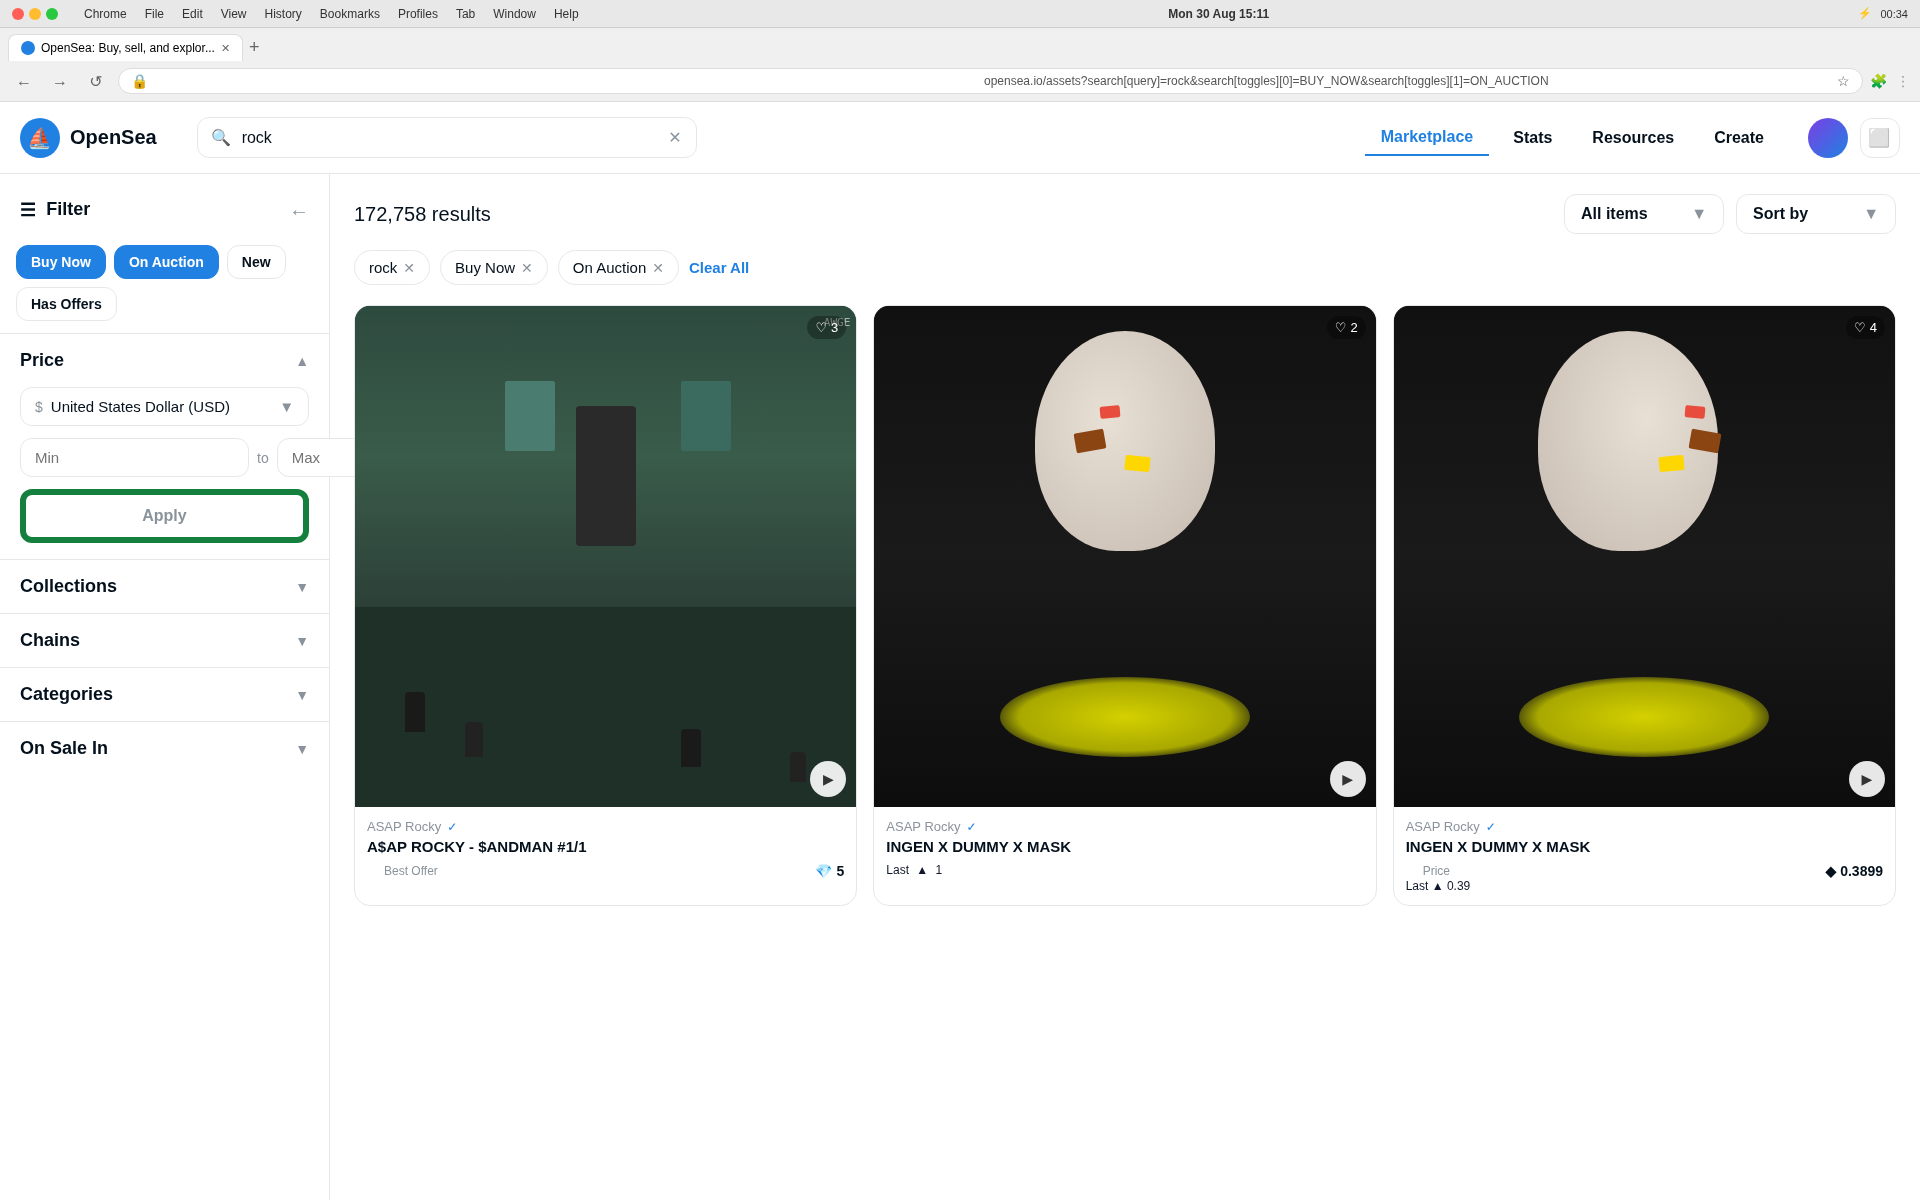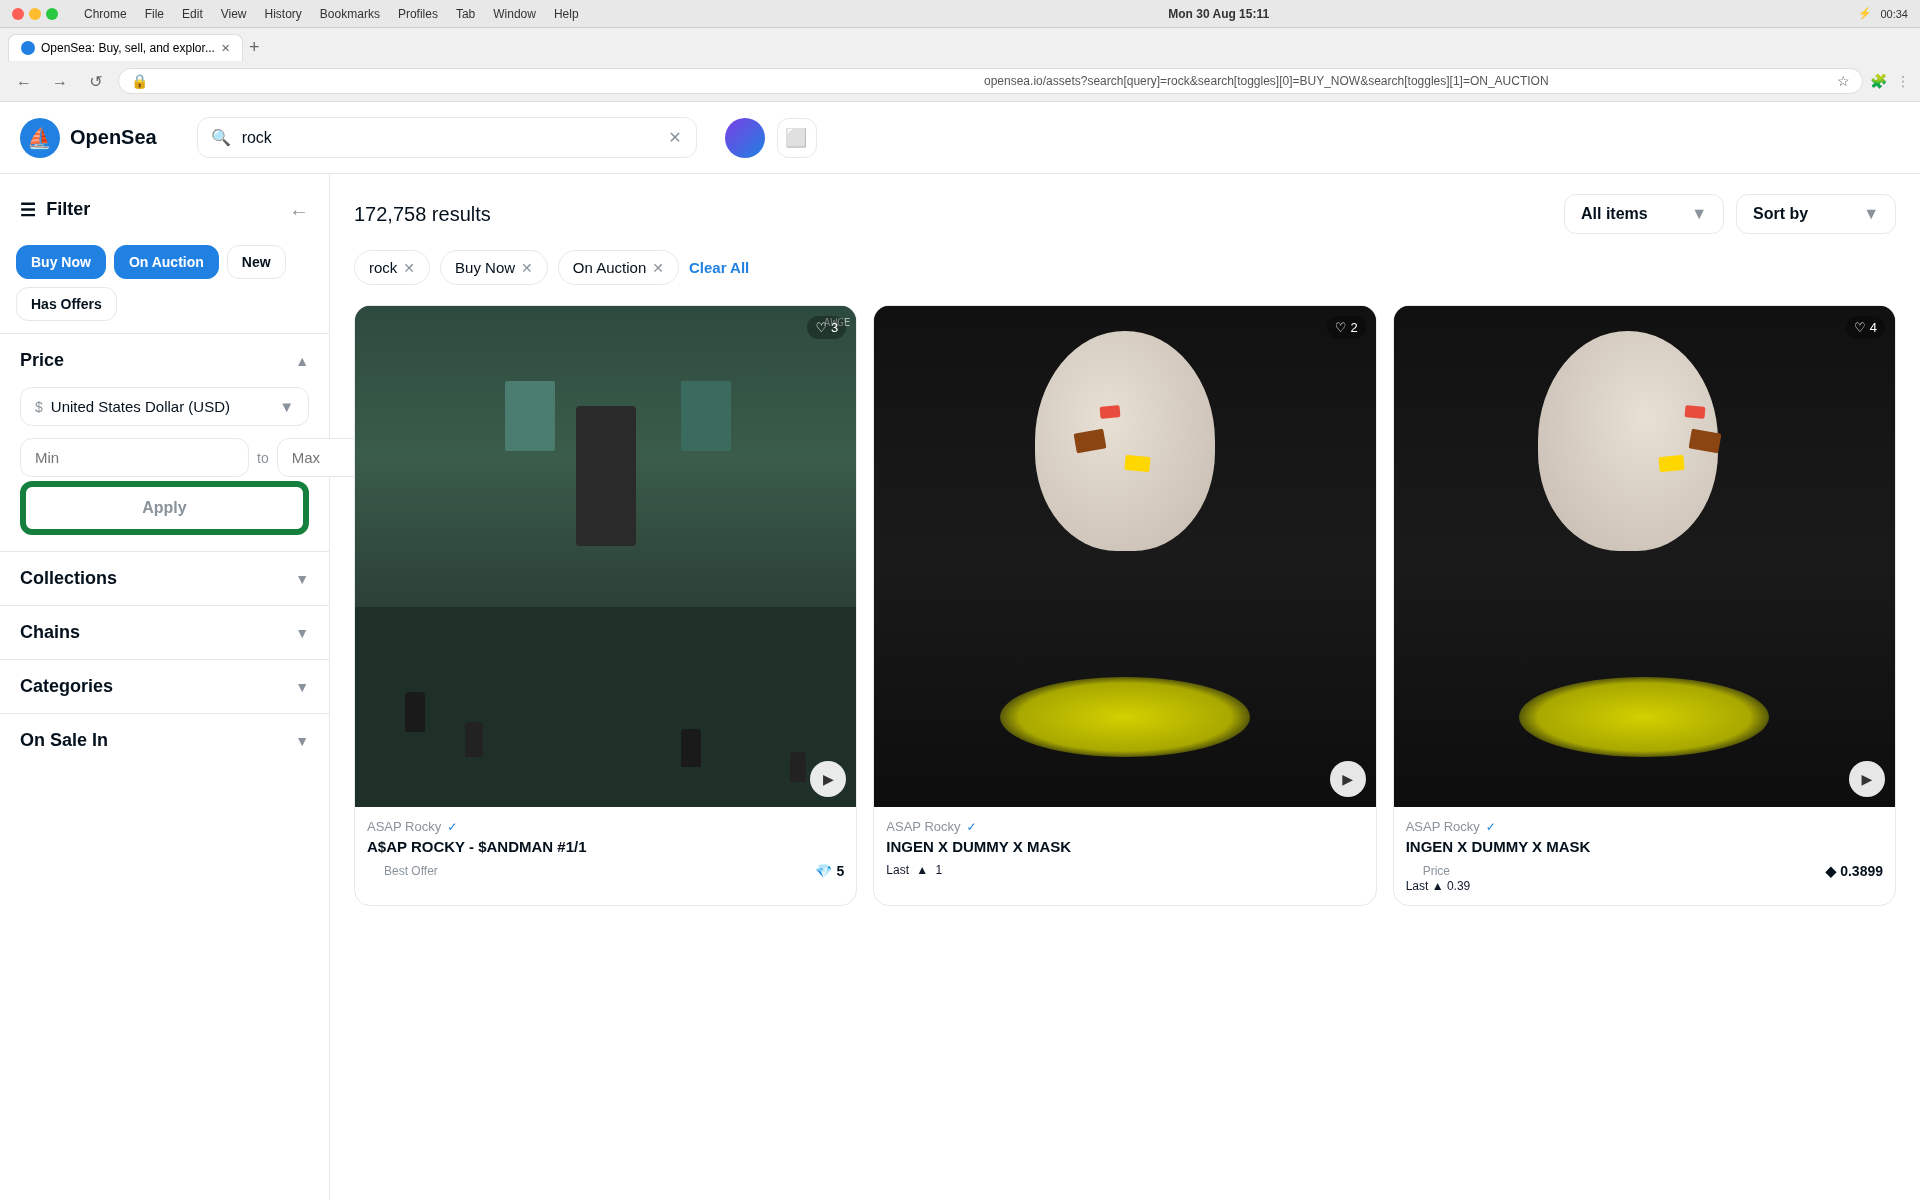--- a/index.html
+++ b/index.html
@@ -264,21 +264,21 @@
       color: #04111d;
     }
     .currency-icon { color: #8a939b; font-size: 14px; }
     .currency-chevron { margin-left: auto; color: #8a939b; }
 
     
     .price-inputs {
       display: flex;
       align-items: center;
       gap: 8px;
-      margin-bottom: 4px;
+      margin-bottom: 12px;
     }
     .price-input {
       flex: 1;
       border: 1px solid #e5e8eb;
       border-radius: 12px;
       padding: 10px 14px;
       font-size: 15px;
       outline: none;
       color: #04111d;
     }
@@ -518,20 +518,26 @@
     <div class="logo-circle">⛵</div>
     <span class="logo-text">OpenSea</span>
   </div>
 
   <div class="search-bar">
     <span class="search-icon">🔍</span>
     <input type="text" value="rock" placeholder="Search items, collections, and accounts" style="">
     <span class="search-clear">✕</span>
   </div>
 
+  <nav class="header-nav">
+    <a class="nav-link active">Marketplace</a>
+    <a class="nav-link">Stats</a>
+    <a class="nav-link">Resources</a>
+    <a class="nav-link">Create</a>
+  </nav>
 
   <div class="header-actions">
     <div class="user-avatar"></div>
     <div class="wallet-btn">⬜</div>
   </div>
 </header>
 
 <div class="main-layout">
 
   <aside class="sidebar">

